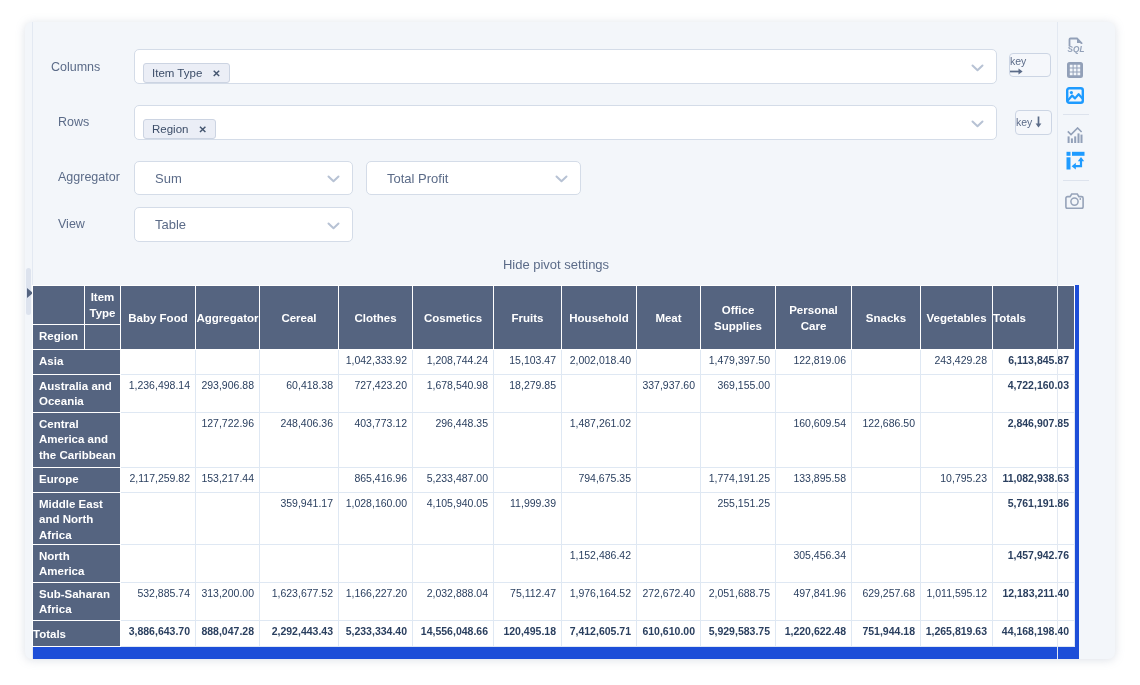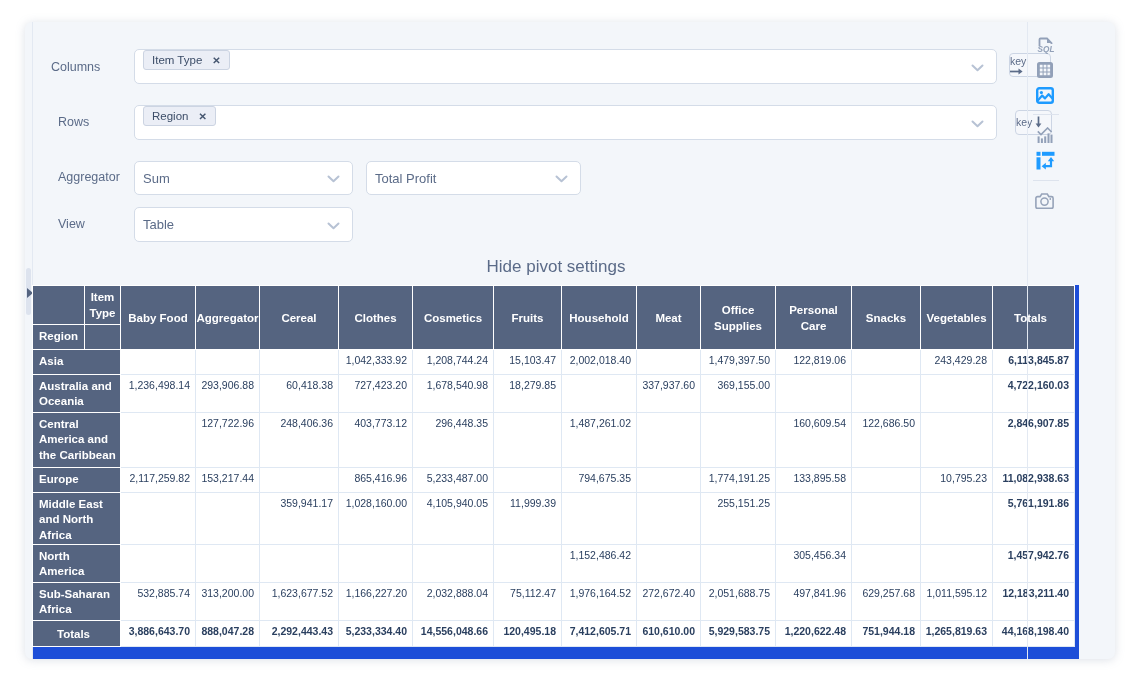--- a/index.html
+++ b/index.html
@@ -2,39 +2,39 @@
 <html><head>
 <meta charset="utf-8">
 <style>
 * { box-sizing: border-box; margin: 0; padding: 0; }
 html,body { width:1140px; height:685px; background:#ffffff; font-family:"Liberation Sans", sans-serif; overflow:hidden; }
 .card { position:absolute; left:25px; top:22px; width:1090px; height:637px; background:#f3f6fa; border-radius:7px; box-shadow:0 1px 10px rgba(130,145,170,0.28); }
 .gutter { position:absolute; left:0; top:0; width:7px; height:100%; }
 .handle { position:absolute; left:1px; top:246px; width:5px; height:47px; background:#dde3ee; border-radius:3px; }
 .tri { position:absolute; left:2px; top:266px; width:0; height:0; border-top:5px solid transparent; border-bottom:5px solid transparent; border-left:6px solid #556480; }
 .main { position:absolute; left:7px; top:0; width:1047px; height:100%; border-left:1px solid #e3e9f2; }
-.toolbar { position:absolute; left:1002px; top:0; width:36px; height:100%; border-left:1px solid #e3e9f2;font-style:italic; }
+.toolbar { position:absolute; left:1032px; top:0; width:36px; height:100%; border-left:1px solid #e3e9f2;font-style:italic; }
 
 
 .lbl { position:absolute; font-size:12.5px; color:#5b6b88; }
-.input { position:absolute; background:#fff; border:1px solid #d4dce8; border-radius:5px; display:flex; align-items:flex-start; }
+.input { position:absolute; background:#fff; border:1px solid #d4dce8; border-radius:5px; display:flex; align-items:flex-end; }
 .tag { display:inline-flex; align-items:center; margin-left:8px; height:20px; padding:0 8px; background:#ebeef6; border:1px solid #ccd4e2; border-radius:3px; font-size:11.5px; color:#3c4d68; }
 .tag .x { margin-left:10px; font-size:10px; font-weight:bold; color:#44556f; }
 .chev { position:absolute; right:12px; top:50%; margin-top:-3px; }
-.sel { position:absolute; background:#fff; border:1px solid #d4dce8; border-radius:5px; font-size:13px; color:#5b6b88; display:flex; align-items:center; padding-left:8px; }
+.sel { position:absolute; background:#fff; border:1px solid #d4dce8; border-radius:5px; font-size:13px; color:#5b6b88; display:flex; align-items:center; padding-left:20px; }
 .kbtn { position:absolute; background:#f5f7fb; border:1px solid #ccd5e4; border-radius:4px; color:#5b6b88; text-align:left; }
-.hide-link { position:absolute; left:0; width:100%; text-align:center; font-size:17px; color:#5b6b88; }
+.hide-link { position:absolute; left:0; width:100%; text-align:center; font-size:13px; color:#5b6b88; }
 
 
 .tablewrap { position:absolute; left:0; top:263px; width:1046px; height:374px; background:#1d4ed8; }
 table { border-collapse:collapse; table-layout:fixed; width:1042px; margin-left:-1px; }
 th { background:#556480; color:#fff; font-size:11.5px; font-weight:bold; border:1.5px solid #fff; line-height:16px; }
 th.c { text-align:center; vertical-align:middle; padding:0; }
 th.rl { text-align:left; vertical-align:top; padding:4px 0 0 6px; font-size:11.5px; line-height:15.3px; white-space:nowrap; }
-th.tlbl { text-align:center; vertical-align:middle; padding:0 6px 0 0; }
+th.tlbl { text-align:left; vertical-align:middle; padding:0 6px 0 0; }
 td { background:#fff; border:1px solid #dfe8f3; font-size:10.5px; color:#2a3f5f; text-align:right; vertical-align:top; padding:4px 5px 0 0; white-space:nowrap; line-height:12px; }
 td.b { font-weight:bold; }
 </style>
 </head>
 <body>
 <div class="card">
   <div class="gutter">
       <div class="handle"></div>
       <div class="tri"></div>
     </div>

